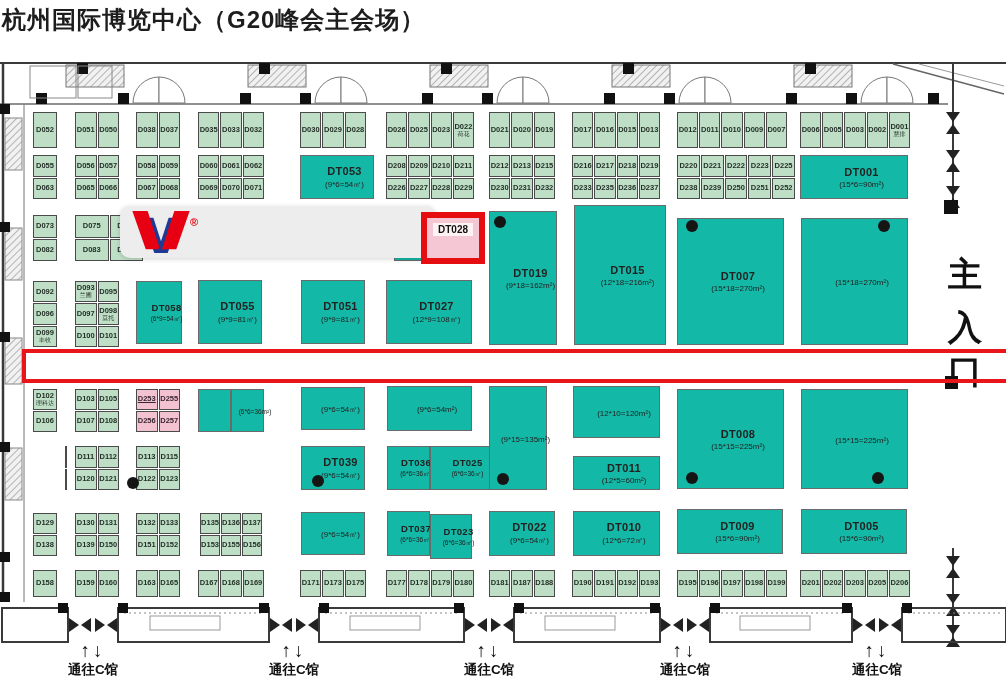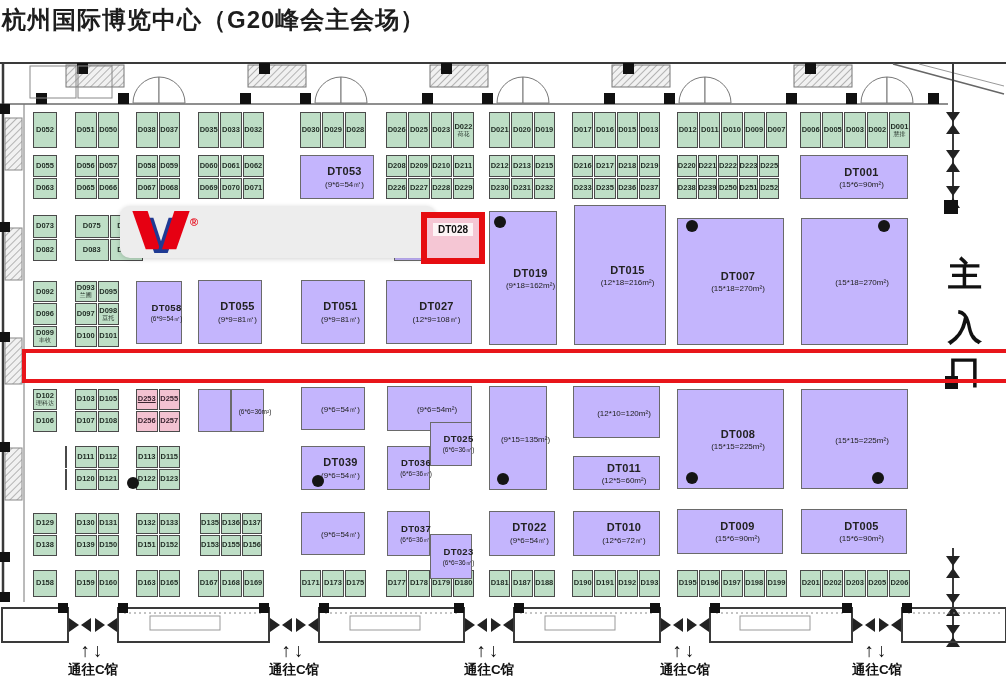--- a/index.html
+++ b/index.html
@@ -10,21 +10,21 @@
   #arch{position:absolute;inset:0;z-index:0;}
   
   .cellgroup{position:absolute;display:flex;flex-direction:column;gap:1px;z-index:2;box-sizing:border-box;}
   .crow{display:flex;flex:1;gap:1px;}
   .cell{flex:1;display:flex;flex-direction:column;align-items:center;justify-content:center;
         background:#bedec6;border:1px solid #4a4a4a;font-size:7.5px;font-weight:700;color:#243028;
         line-height:1.1;box-sizing:border-box;overflow:hidden;}
   .pinkgrp .cell{background:#f3c2d1;color:#3a2430;}
   .cell .sub{font-size:6px;font-weight:400;}
   
-  .pink{position:absolute;background:#c4b5fd;border:1.5px solid #6a6a6a;display:flex;flex-direction:column;
+  .pink{position:absolute;background:#14b8a6;border:1.5px solid #6a6a6a;display:flex;flex-direction:column;
         align-items:center;justify-content:center;color:#222;z-index:2;box-sizing:border-box;padding-left:15px;}
   .pname{font-size:11px;font-weight:700;letter-spacing:0.3px;}
   .psize{font-size:8px;margin-top:2px;white-space:nowrap;}
   .pink.small .pname{font-size:9.5px;}
   .pink.small .psize{font-size:6.5px;}
   .dot{position:absolute;width:12px;height:12px;border-radius:50%;background:#151515;z-index:5;}
   
   .aisle{position:absolute;border:4px solid #e8151a;border-right:none;z-index:6;box-sizing:border-box;background:transparent;}
   .highlight{position:absolute;border:6px solid #e60d11;background:#f5c6d4;z-index:7;display:flex;
              align-items:flex-start;justify-content:center;box-sizing:border-box;}
@@ -477,21 +477,21 @@
           <span>D235</span>
         </div>
         <div class="cell">
           <span>D236</span>
         </div>
         <div class="cell">
           <span>D237</span>
         </div>
       </div>
     </div>
-    <div class="cellgroup" style="left: 677px; top: 155px; width: 102px; height: 44px;">
+    <div class="cellgroup" style="left: 677px; top: 155px; width: 118px; height: 44px;">
       <div class="crow">
         <div class="cell">
           <span>D220</span>
         </div>
         <div class="cell">
           <span>D221</span>
         </div>
         <div class="cell">
           <span>D222</span>
         </div>
@@ -969,32 +969,32 @@
       <span class="psize">(15*15=225m²)</span>
     </div>
     <div class="pink" style="left: 301px; top: 446px; width: 64px; height: 44px;">
       <span class="pname">DT039</span>
       <span class="psize">(9*6=54㎡)</span>
     </div>
     <div class="pink small" style="left: 387px; top: 446px; width: 43px; height: 44px;">
       <span class="pname">DT036</span>
       <span class="psize">(6*6=36㎡)</span>
     </div>
-    <div class="pink small" style="left: 430px; top: 422px; width: 42px; height: 44px;">
+    <div class="pink small" style="left: 430px; top: 446px; width: 60px; height: 44px;">
       <span class="pname">DT025</span>
       <span class="psize">(6*6=36㎡)</span>
     </div>
     <div class="pink" style="left: 301px; top: 512px; width: 64px; height: 43px;">
       <span class="psize">(9*6=54㎡)</span>
     </div>
     <div class="pink small" style="left: 387px; top: 511px; width: 43px; height: 45px;">
       <span class="pname">DT037</span>
       <span class="psize">(6*6=36㎡)</span>
     </div>
-    <div class="pink small" style="left: 430px; top: 534px; width: 42px; height: 45px;">
+    <div class="pink small" style="left: 430px; top: 514px; width: 42px; height: 45px;">
       <span class="pname">DT023</span>
       <span class="psize">(6*6=36㎡)</span>
     </div>
     <div class="pink" style="left: 489px; top: 511px; width: 66px; height: 45px;">
       <span class="pname">DT022</span>
       <span class="psize">(9*6=54㎡)</span>
     </div>
     <div class="pink" style="left: 573px; top: 511px; width: 87px; height: 45px;">
       <span class="pname">DT010</span>
       <span class="psize">(12*6=72㎡)</span>

